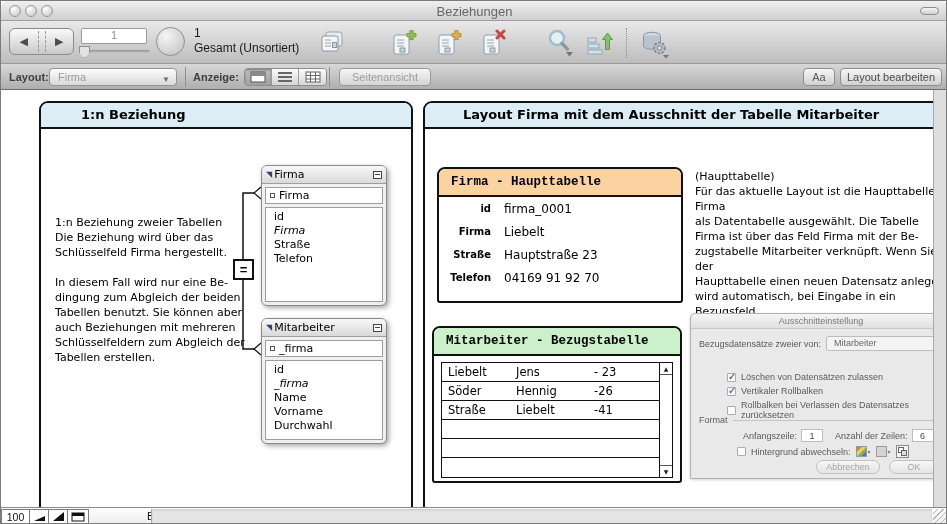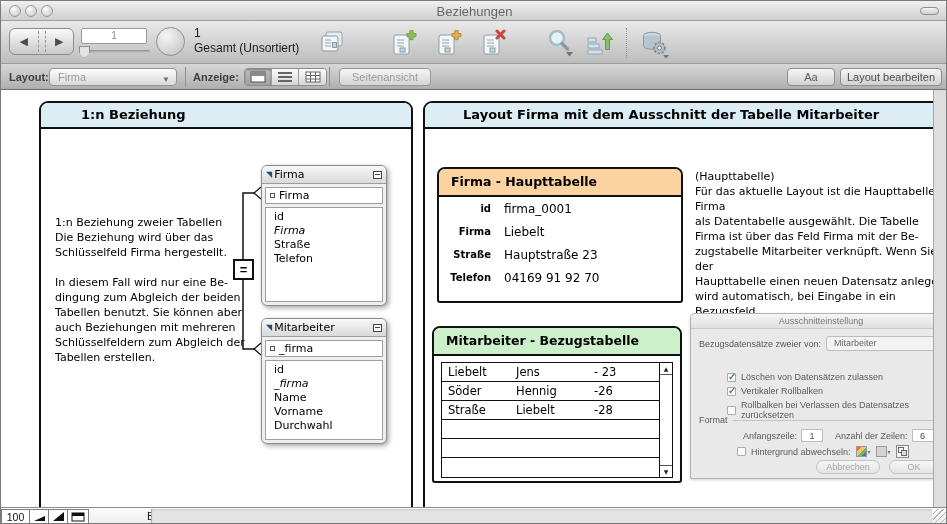--- a/index.html
+++ b/index.html
@@ -66,21 +66,21 @@
   #segctl { position:absolute; left:243px; top:4px; display:flex; height:18px;
     border:1px solid #8d8d8d; border-radius:4px; overflow:hidden; }
   .seg { width:27px; display:flex; align-items:center; justify-content:center;
     background:linear-gradient(#fbfbfb,#d6d6d6); border-right:1px solid #9b9b9b; }
   .seg:last-child { border-right:none; }
   .seg.sel { background:linear-gradient(#bdbdbd,#a2a2a2); box-shadow:inset 0 1px 2px rgba(0,0,0,.35); }
   #btn-preview { position:absolute; left:338px; top:4px; height:18px; padding:0 12px;
     border:1px solid #989898; border-radius:4px;
     background:linear-gradient(#f6f6f6,#d4d4d4);
     font-size:11px; color:#9c9c9c; line-height:16px; }
-  #btn-format { position:absolute; right:113px; top:4px; width:48px; height:18px;
+  #btn-format { position:absolute; right:113px; top:4px; width:32px; height:18px;
     border:1px solid #8d8d8d; border-radius:4px;
     background:linear-gradient(#f6f6f6,#d1d1d1);
     font-size:11px; color:#5a5a5a; text-align:center; line-height:16px; }
   #btn-editlayout { position:absolute; right:6px; top:4px; width:102px; height:18px;
     border:1px solid #8d8d8d; border-radius:4px;
     background:linear-gradient(#f6f6f6,#d1d1d1);
     font-size:11px; color:#4c4c4c; text-align:center; line-height:16px; }
   
   #content { position:absolute; left:0; top:89px; width:947px; height:417px; background:#fff; }
   #vscroll { position:absolute; left:932px; top:0; width:15px; height:417px;
@@ -121,21 +121,21 @@
   .it { font-style:italic; }
   #lp-connector { position:absolute; left:0; top:0; pointer-events:none; }
   #join-box { position:absolute; left:192px; top:156px; width:21px; height:21px;
     border:2px solid #111; background:#fff; text-align:center;
     font-size:13px; font-weight:bold; line-height:17px; }
   
   .rp-box { position:absolute; border:2px solid #111; border-radius:8px 8px 3px 3px;
     background:#fff; font-family:"DejaVu Sans", sans-serif; }
   #haupt-box { left:12px; top:64px; width:246px; height:136px; }
   .rp-box-header { height:28px; border-bottom:2px solid #111; border-radius:6px 6px 0 0;
-    font-weight:bold; font-size:12.5px; line-height:26px; padding-left:12px; }
+    font-weight:bold; font-size:12.5px; line-height:26px; padding-left:12px;font-family:Liberation Mono, monospace; }
   #haupt-box .rp-box-header { background:#fbd3a1; }
   .hb-row { display:flex; height:23px; align-items:center; }
   .hb-row:first-of-type { margin-top:9px; }
   .hb-label { width:52px; text-align:right; font-weight:bold; font-size:10px; }
   .hb-value { margin-left:13px; font-size:12px; }
   #rp-desc { left:270px; top:66px; width:258px; }
   #bezugs-box { left:7px; top:223px; width:250px; height:157px; }
   #bezugs-box .rp-box-header { background:#ccf1ca; }
   #portal { position:absolute; left:7px; top:34px; width:232px; height:116px;
     border:1px solid #111; background:#fff; }
@@ -439,21 +439,21 @@
             <span class="pc3">- 23</span>
           </div>
           <div class="p-row">
             <span class="pc1">Söder</span>
             <span class="pc2">Hennig</span>
             <span class="pc3">-26</span>
           </div>
           <div class="p-row">
             <span class="pc1">Straße</span>
             <span class="pc2">Liebelt</span>
-            <span class="pc3">-28</span>
+            <span class="pc3">-41</span>
           </div>
           <div class="p-row">
             <span class="pc1"></span>
             <span class="pc2"></span>
             <span class="pc3"></span>
           </div>
           <div class="p-row">
             <span class="pc1"></span>
             <span class="pc2"></span>
             <span class="pc3"></span>

